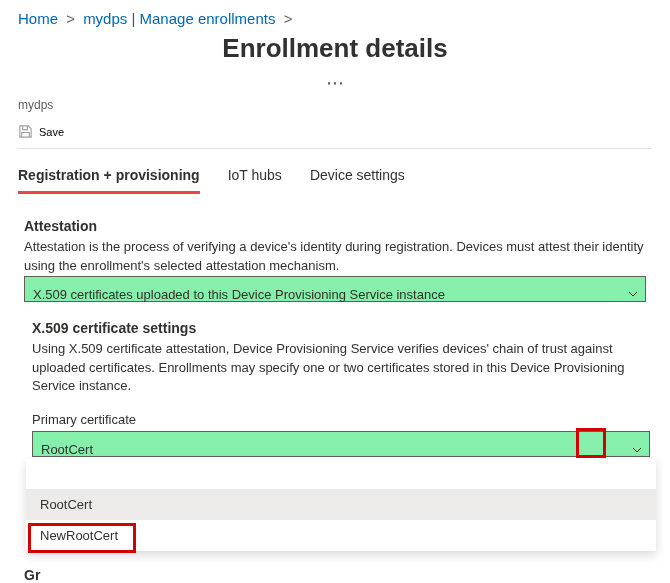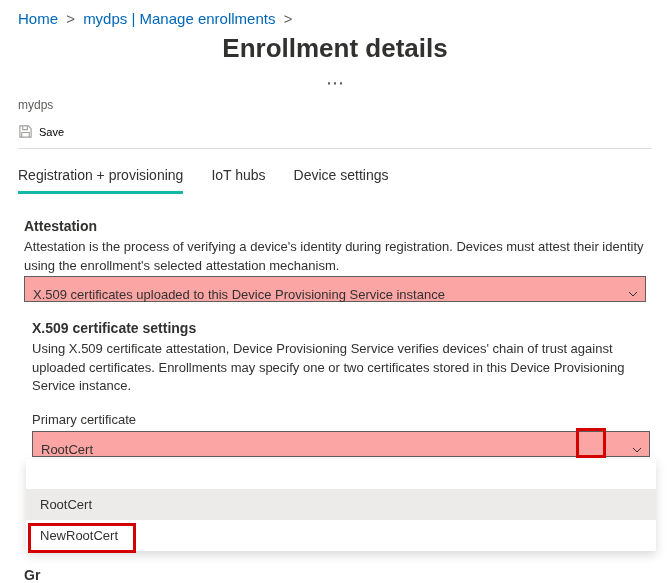--- a/index.html
+++ b/index.html
@@ -23,30 +23,30 @@
   .toolbar { margin-top: 12px; margin-bottom: 6px; }
   .save-btn {
     display: inline-flex; align-items: center; gap: 6px;
     color: #000000; font-size: 11px; cursor: default;
     background: none; border: none; padding: 0;
   }
   .save-btn svg { width: 15px; height: 15px; }
   .divider { border-top: 1px solid #e1dfdd; margin-top: 2px; }
   .tabs { display: flex; gap: 28px; margin-top: 12px; }
   .tab { font-size: 14px; padding: 6px 0 8px 0; cursor: pointer; color: #323130; }
-  .tab.active { font-weight: 400; border-bottom: 3px solid #14b8a6; }
+  .tab.active { font-weight: 700; border-bottom: 3px solid #ef4444; }
   .section { margin-top: 24px; padding-left: 6px; }
   .sec-title { font-size: 14px; font-weight: 700; margin-bottom: 4px; }
   .sec-desc { font-size: 13px; color: #323130; line-height: 1.45; max-width: 620px; }
   .field-label { font-size: 13px; margin-top: 16px; margin-bottom: 4px; }
   .req { color: #a4262c; }
   .select {
     width: 622px; height: 26px; border: 1px solid #605e5c;
     display: flex; align-items: center; justify-content: space-between;
-    padding: 11px 6px 0 8px; font-size: 13px; cursor: pointer; background: #fca5a5;
+    padding: 11px 6px 0 8px; font-size: 13px; cursor: pointer; background: #86efac;
   }
   .chev { width: 12px; height: 12px; }
   .sub-section { margin-top: 18px; padding-left: 8px; }
   .sub-title { font-size: 14px; font-weight: 700; margin-bottom: 4px; }
   .primary-wrap { position: relative; width: 570px; margin-top: 4px; }
   .dropdown-list {
     position: absolute; top: 28px; left: -6px; width: 630px;
     background: #fff; border-top: none;
     box-shadow: 0 4px 10px rgba(0,0,0,0.15);
     z-index: 5;

